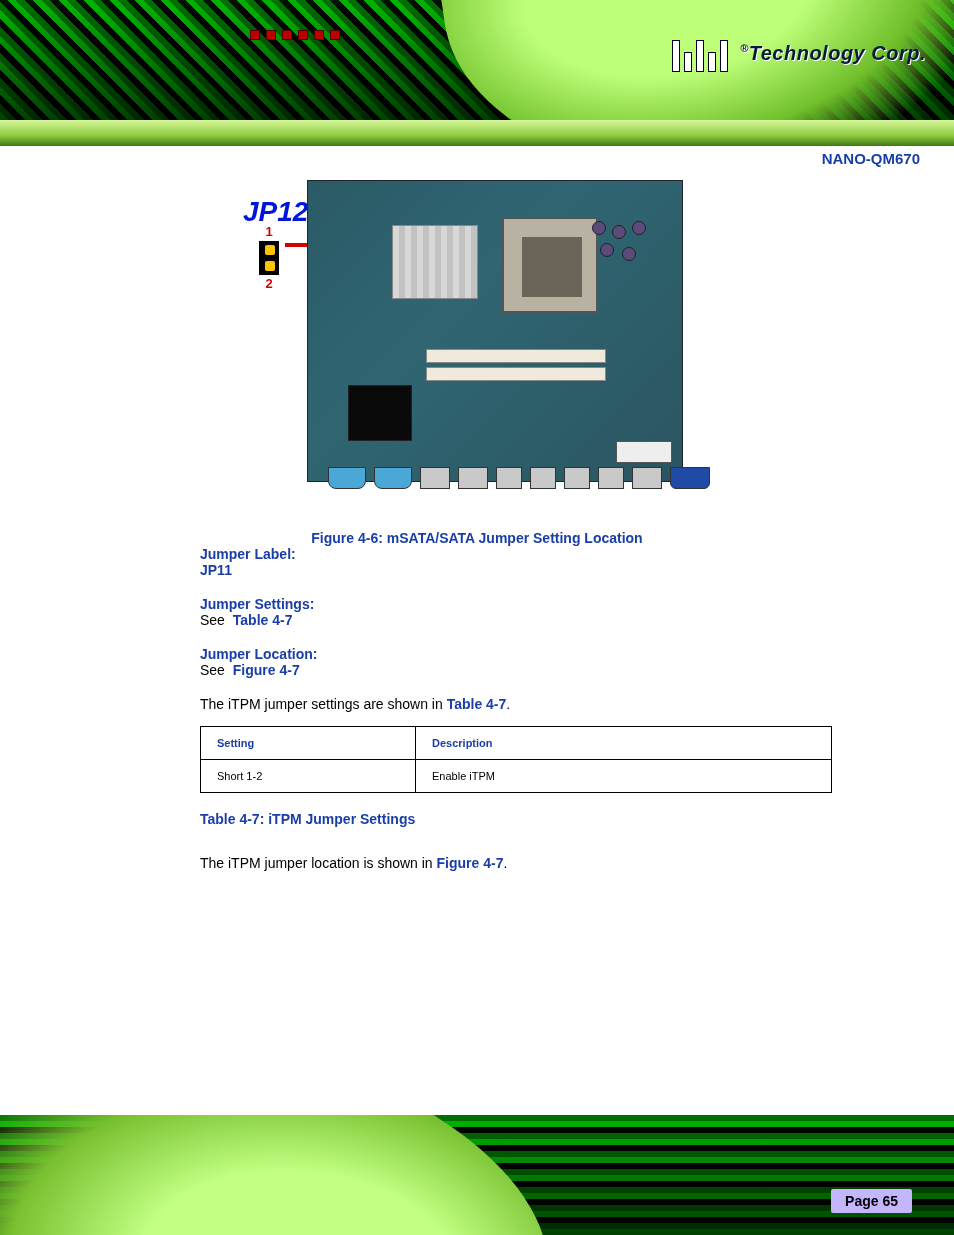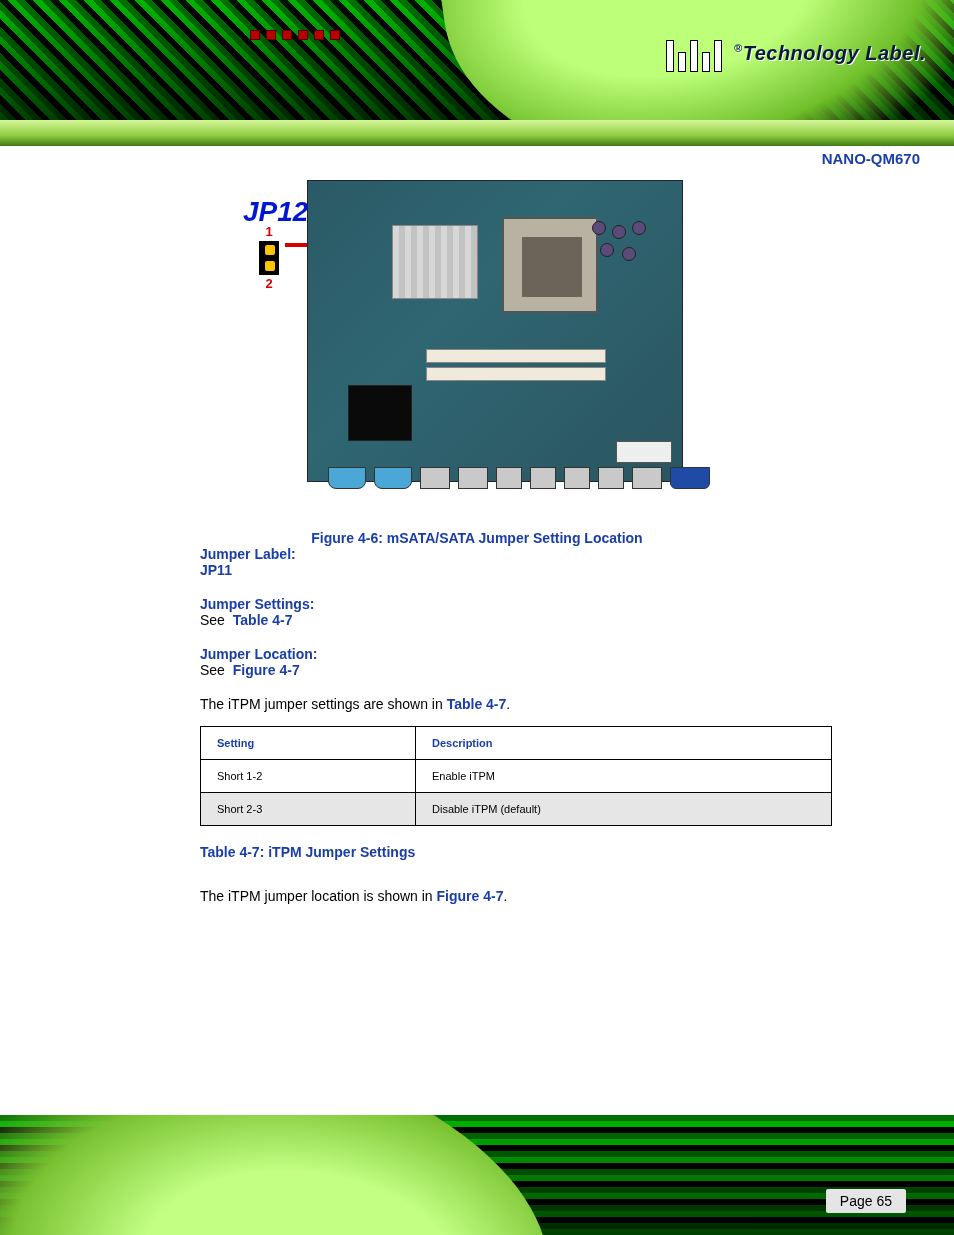--- a/index.html
+++ b/index.html
@@ -31,22 +31,22 @@
   
   .ftr { position:absolute; bottom:0; left:0; width:954px; height:120px; overflow:hidden;}
   .ftr-circuit { position:absolute; inset:0; background:
     repeating-linear-gradient(0deg, #0a0 0 6px, #060 6px 12px, #000 12px 18px),
     linear-gradient(#1a8a1a, #083008);
     background-blend-mode: overlay;}
   .ftr-swoop { position:absolute; left:-60px; bottom:-40px; width:620px; height:240px;
     background: radial-gradient(ellipse at 60% 95%, #c2ff83 0 30%, #79c131 55%, transparent 72%);
     transform: rotate(6deg);
     border-top-right-radius: 70% 90%;}
-  .ftr-pagebox { position:absolute; right:48px; bottom:22px; background:#e5e5e5; color:#000;
-    font-weight:400; font-size:14px; padding:4px 14px; border-radius:2px; }
+  .ftr-pagebox { position:absolute; right:42px; bottom:22px; background:#c4b5fd; color:#000;
+    font-weight:700; font-size:14px; padding:4px 14px; border-radius:2px; }
 
   
   .page { position:absolute; top:150px; left:0; width:954px; }
   .board-wrap { position:relative; width:420px; height:330px; margin:0 auto; }
 
   
   .label-jp { position:absolute; left:-24px; top:30px; font-weight:900; font-style:italic; color:#0018d6; font-size:28px; }
   .pin-callout { position:absolute; left:-8px; top:58px; text-align:center; }
   .pin-callout .pnum { font-size:13px; font-weight:700; color:#d60000; line-height:16px; }
   .pin-callout .jp { width:20px; height:34px; background:#000; border:1px solid #000; margin:1px auto; position:relative;}
@@ -113,21 +113,21 @@
     <div class="iei-mark">
       <div class="bars">
           <div class="bar b1"></div>
           <div class="bar b2"></div>
           <div class="bar b3"></div>
           <div class="bar b4"></div>
           <div class="bar b5"></div>
         </div>
     </div>
     <div class="hdr-txt">
-      <span class="hdr-r">®</span><span>Technology Label.</span>
+      <span class="hdr-r">®</span><span>Technology Corp.</span>
     </div>
   </div>
 </div>
 <div class="hdr-belowband"></div>
 
 <div style="position:absolute; right:34px; top:150px; font-weight:700; color:#1a3ea8; font-size:15px;">NANO-QM670</div>
 
 <div class="page">
 
   <div style="height:16px"></div>
@@ -205,24 +205,20 @@
       <tr>
         <th class="c1">Setting</th>
         <th>Description</th>
       </tr>
     </thead>
     <tbody>
       <tr>
         <td class="c1">Short 1-2</td>
         <td>Enable iTPM</td>
       </tr>
-      <tr class="default">
-        <td class="c1">Short 2-3</td>
-        <td>Disable iTPM (default)</td>
-      </tr>
     </tbody>
   </table>
 
   <div class="tbl-cap">Table 4-7: iTPM Jumper Settings</div>
 
   <div class="para" style="margin-top:28px">
     <span>The iTPM jumper location is shown in</span>
     <span class="lk" style="font-weight:700;color:#1a3ea8">Figure 4-7</span><span>.</span>
   </div>
 

